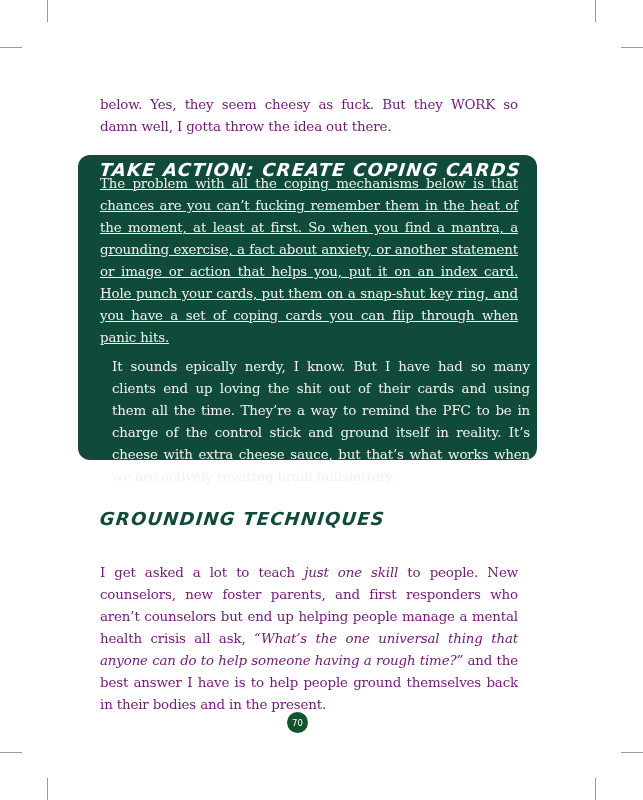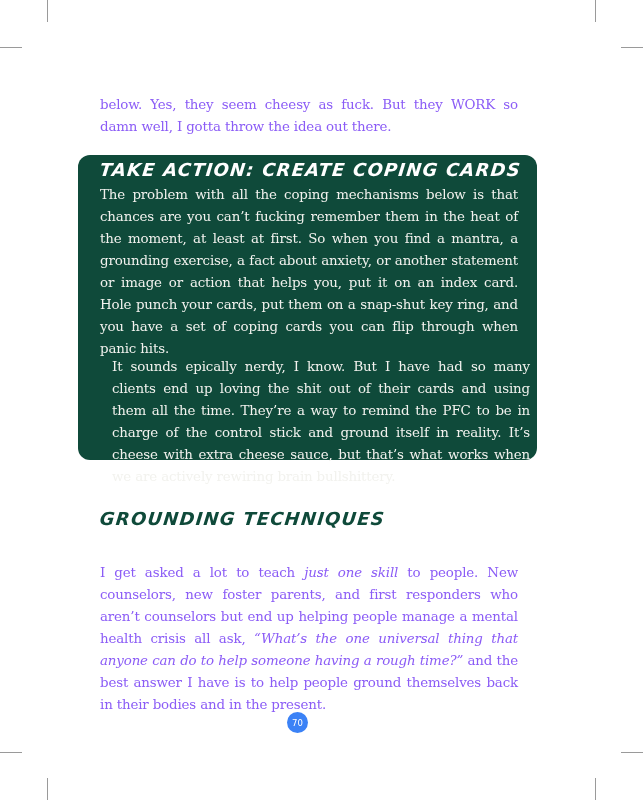--- a/index.html
+++ b/index.html
@@ -6,54 +6,54 @@
     body {
       width: 643px; height: 800px; background: #ffffff; position: relative; overflow: hidden;
       font-family: "DejaVu Serif", "Liberation Serif", serif;
     }
     .crop { position: absolute; background: #9a9a9a; }
     .crop.v { width: 1px; height: 22px; }
     .crop.h { height: 1px; width: 22px; }
 
     .body-text {
       position: absolute; left: 100px; width: 418px;
-      color: #8b5cf6; font-size: 13.4px; line-height: 22px;
+      color: #701a75; font-size: 13.4px; line-height: 22px;
       text-align: justify; letter-spacing: -0.15px;
     }
     .intro { top: 94px; }
 
     .card {
       position: absolute; left: 78px; top: 155px; width: 459px; height: 305px;
       background: #0f4a3a; border-radius: 12px;
     }
     .card-title {
       position: absolute; left: 22px; top: 2px;
       color: #ffffff; font-family: "DejaVu Sans", sans-serif; font-weight: bold;
       font-style: italic; font-size: 18px; letter-spacing: 1.2px; line-height: 26px;
       text-transform: uppercase; transform: skewX(-6deg);
     }
     .card-text {
       position: absolute; left: 22px; width: 418px;
       color: #f2f2ee; font-size: 13.4px; line-height: 22px;
       text-align: justify; letter-spacing: -0.15px;
     }
-    .card-p1 { top: 29px; }
+    .card-p1 { top: 18px; text-decoration: underline; }
     .card-p2 { top: 189px; }
 
     .section-title {
       position: absolute; left: 100px; top: 506px;
       color: #0f4a3a; font-family: "DejaVu Sans", sans-serif; font-weight: bold;
       font-style: italic; font-size: 18px; letter-spacing: 1.2px; line-height: 26px;
       text-transform: uppercase; transform: skewX(-6deg);
     }
     .grounding { top: 562px; }
 
     .page-num {
       position: absolute; left: 287px; top: 712px; width: 21px; height: 21px;
-      border-radius: 50%; background: #3b82f6; color: #ffffff;
+      border-radius: 50%; background: #14532d; color: #ffffff;
       font-family: "DejaVu Sans", sans-serif; font-size: 8.5px;
       display: flex; align-items: center; justify-content: center;
     }
   </style>
 </head>
 <body>
 
 <div class="crop v" style="left:47px; top:0;"></div>
 <div class="crop h" style="left:0; top:47px;"></div>
 <div class="crop v" style="left:595px; top:0;"></div>

